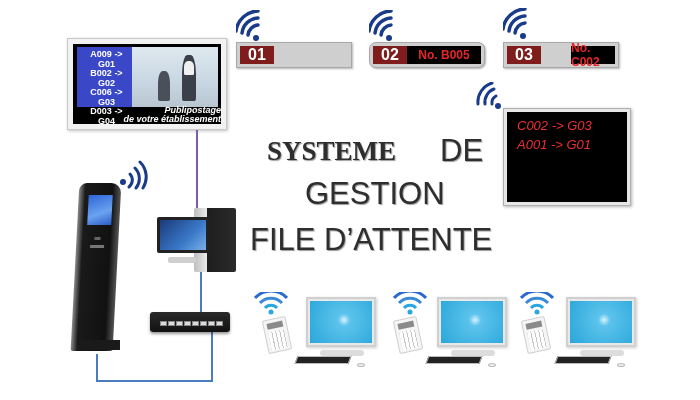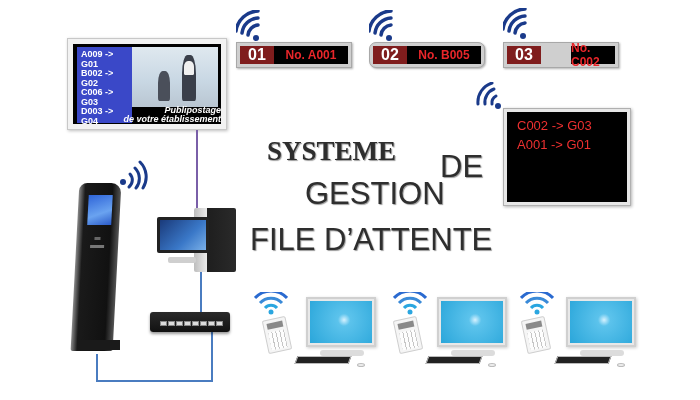--- a/index.html
+++ b/index.html
@@ -12,23 +12,23 @@
   .monitor-frame {
     left: 67px; top: 38px; width: 160px; height: 92px;
     background: #f2f2f2; border: 1px solid #c8c8c8;
     box-shadow: 1px 1px 3px rgba(0,0,0,0.25);
   }
   .monitor-screen {
     position: absolute; left: 5px; top: 5px; width: 148px; height: 80px;
     background: #000; overflow: hidden;
   }
   .monitor-queue {
-    position: absolute; left: 4px; top: 3px; width: 55px; height: 76px;
+    position: absolute; left: 4px; top: 3px; width: 55px; height: 60px;
     background: #3a48c8; color: #fff; font-weight: bold; font-size: 9px;
-    line-height: 9.5px; padding: 3px 0 8px 4px;
+    line-height: 9.5px; padding: 3px 0 8px 4px; text-align: center;
   }
   .monitor-photo {
     position: absolute; left: 59px; top: 3px; width: 86px; height: 60px;
     background: linear-gradient(180deg, #dfe8ef 0%, #c9d8e4 55%, #b9c6d2 100%);
   }
   .person { position: absolute; border-radius: 40% 40% 10% 10%; }
   .ad-text {
     position: absolute; left: 0; top: 62px; width: 148px; text-align: right;
     color: #fff; font-style: italic; font-weight: bold; font-size: 9px; line-height: 9px;
   }
@@ -48,27 +48,27 @@
   }
 
   
   .board {
     left: 503px; top: 108px; width: 128px; height: 98px;
     background: #e6e6e6; border: 1px solid #b0b0b0; padding: 3px;
     box-shadow: 1px 1px 3px rgba(0,0,0,0.3);
   }
   .board-inner {
     width: 100%; height: 100%; background: #000; color: #ee3030;
-    font-size: 13px; line-height: 19px; padding: 4px 12px 0 10px;
+    font-size: 13px; line-height: 19px; padding: 4px 12px 0 10px; font-style: italic;
   }
 
   
   .title { color: #2e2e2e; text-shadow: 1px 1px 1px #9a9a9a; white-space: nowrap; }
   .t1 { left: 267px; top: 136px; font-family: "Liberation Serif", serif; font-size: 27px; font-weight: bold; letter-spacing: 0px; }
-  .t1b { left: 440px; top: 133px; font-family: "Liberation Sans", sans-serif; font-size: 31px; margin-top: 16px; }
+  .t1b { left: 440px; top: 133px; font-family: "Liberation Sans", sans-serif; font-size: 31px; }
   .t2 { left: 305px; top: 176px; font-family: "Liberation Sans", sans-serif; font-size: 31px; }
   .t3 { left: 250px; top: 222px; font-family: "Liberation Sans", sans-serif; font-size: 31px; }
 
   
   .cable-purple { left: 196px; top: 130px; width: 2px; height: 88px; background: #7a5fa8; }
   .cable-blue { background: #4a7cc0; }
 
   
   .kiosk {
     left: 75px; top: 183px; width: 42px; height: 168px;
@@ -148,21 +148,20 @@
 </div>
 
 <svg class="wifi" style="left:236px;top:10px;" width="38" height="34" viewBox="0 0 38 34">
   <circle cx="20" cy="28" r="3" fill="#1a3a8a"></circle>
   <path d="M12 25 A11 11 0 0 1 22 15" stroke="#1a3a8a" stroke-width="3.5" fill="none" stroke-linecap="round"></path>
   <path d="M6 23 A17 17 0 0 1 22 8" stroke="#1a3a8a" stroke-width="3.5" fill="none" stroke-linecap="round"></path>
   <path d="M0 21 A23 23 0 0 1 22 1" stroke="#1a3a8a" stroke-width="3.5" fill="none" stroke-linecap="round"></path>
 </svg>
 <div class="abs counter" style="left:236px;top:42px;">
   <div class="counter-num">01</div>
-  <div class="counter-ticket">No. A001</div>
 </div>
 
 <svg class="wifi" style="left:369px;top:10px;" width="38" height="34" viewBox="0 0 38 34">
   <circle cx="20" cy="28" r="3" fill="#1a3a8a"></circle>
   <path d="M12 25 A11 11 0 0 1 22 15" stroke="#1a3a8a" stroke-width="3.5" fill="none" stroke-linecap="round"></path>
   <path d="M6 23 A17 17 0 0 1 22 8" stroke="#1a3a8a" stroke-width="3.5" fill="none" stroke-linecap="round"></path>
   <path d="M0 21 A23 23 0 0 1 22 1" stroke="#1a3a8a" stroke-width="3.5" fill="none" stroke-linecap="round"></path>
 </svg>
 <div class="abs counter" style="left:369px;top:42px;border-radius:7px;">
   <div class="counter-num">02</div>

